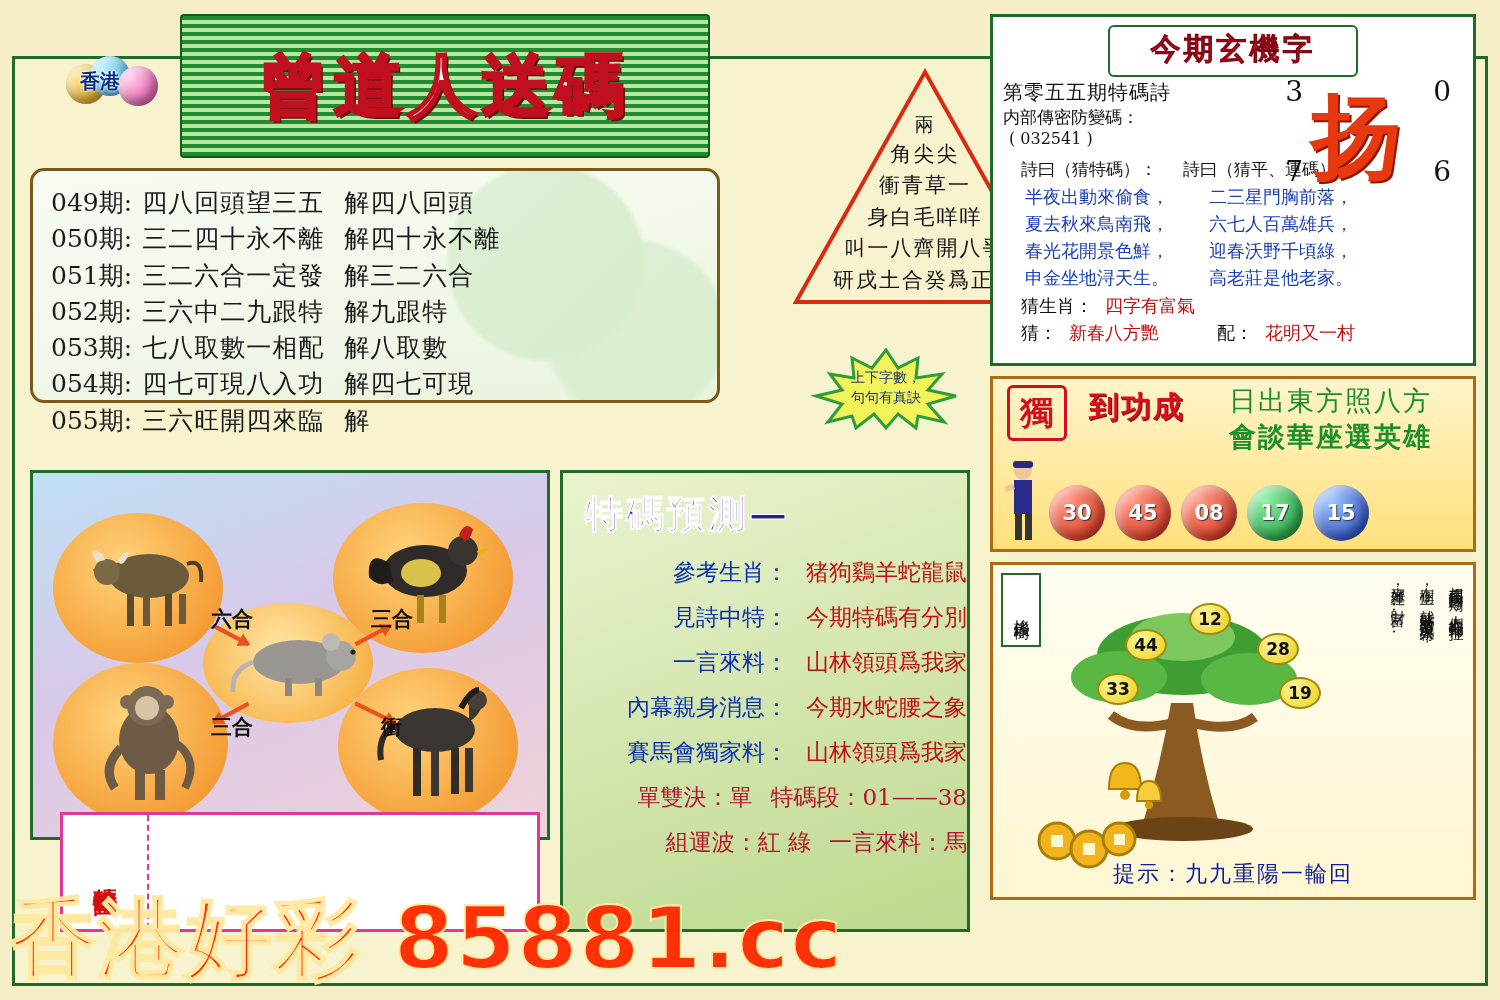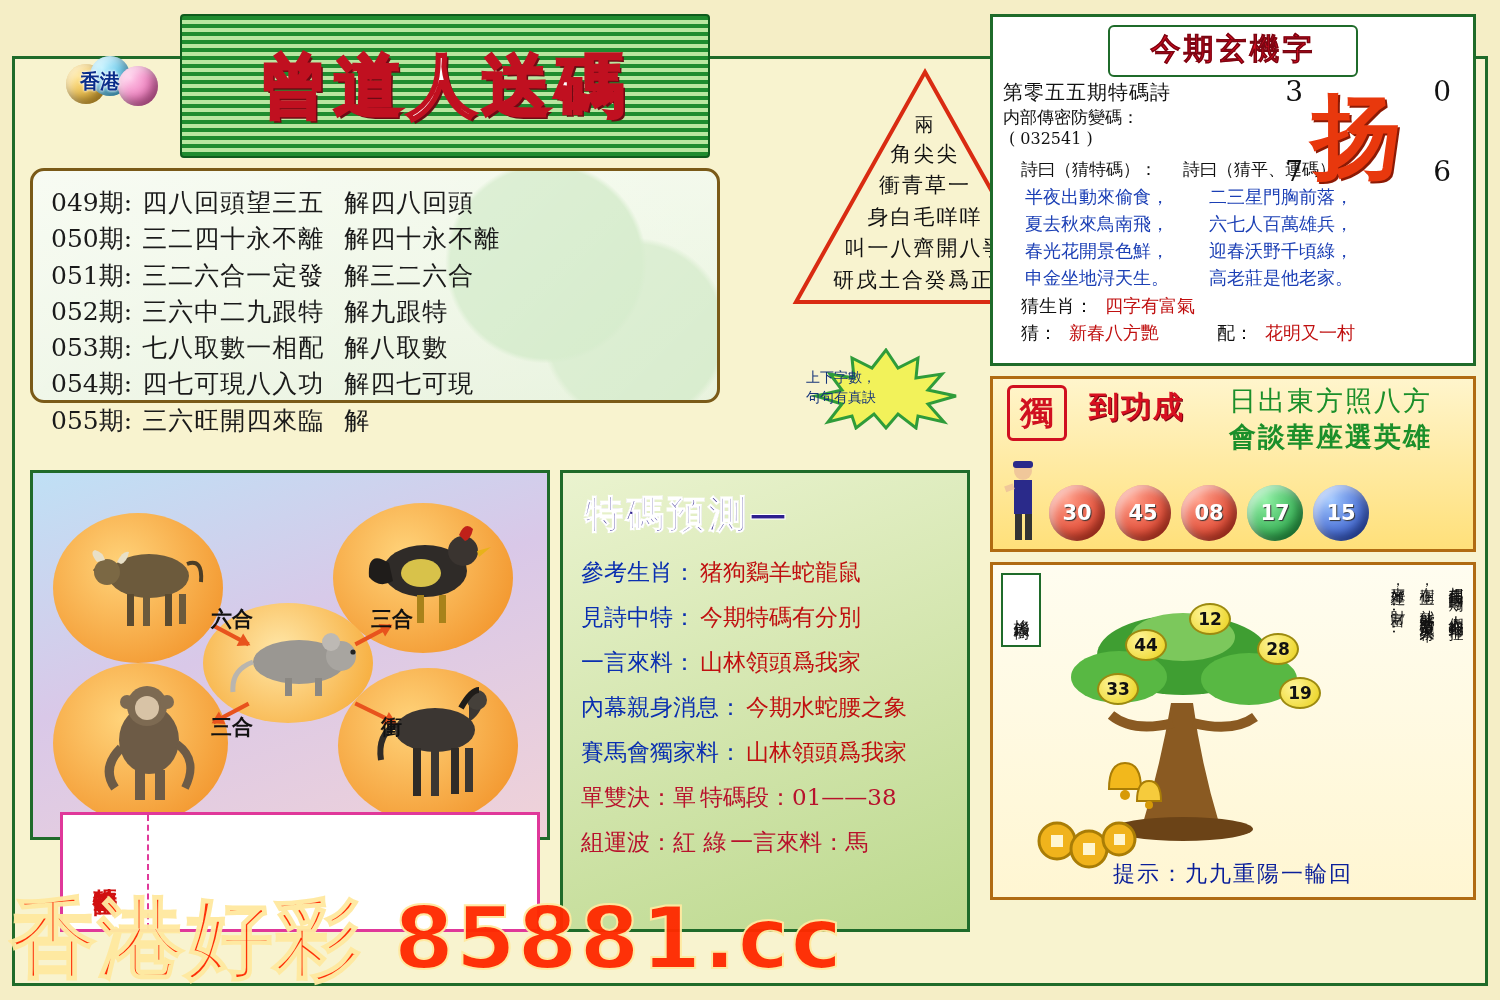--- a/index.html
+++ b/index.html
@@ -91,21 +91,21 @@
   .tri-text {
     position:absolute; left:0; top:44px; width:270px;
     text-align:center; font-family:"DejaVu Serif", serif;
     font-size:21px; color:#111; line-height:1.5; letter-spacing:2px;
   }
   .tri-text div:nth-child(1){ font-size:19px; }
   .star {
     position:absolute; left:806px; top:348px; width:160px; height:82px;
   }
   .star-txt {
-    position:absolute; left:806px; top:368px; width:160px; 
+    position:absolute; left:806px; top:368px; width:160px; text-align:center;
     font-family:"DejaVu Serif", serif; font-size:14px; color:#14337a; line-height:1.4;
   }
 
   
   .animals {
     position:absolute; left:30px; top:470px; width:520px; height:370px;
     border:3px solid #1f6b2a;
     background:linear-gradient(160deg,#bfe0f5,#d9c8e8 45%,#f0d2d8);
     overflow:hidden;
   }
@@ -153,22 +153,22 @@
     border:3px solid #1f6b2a;
     background:linear-gradient(160deg,#eaf3cf,#cfe3a8 60%,#bcd98e);
     overflow:hidden;
   }
   .predict .ttl {
     margin:16px 0 10px 22px;
     font-family:"DejaVu Serif", serif; font-size:38px; font-weight:bold;
     color:#2d1f8f; -webkit-text-stroke:1px #fff; letter-spacing:3px;
   }
   .predict .line {
-    display:flex; gap:4px; padding:7px 0 7px 18px; align-items:baseline;
-    font-family:"DejaVu Serif", serif; font-size:23px;
+    display:flex; gap:18px; padding:7px 0 7px 18px; align-items:baseline;
+    font-family:"DejaVu Serif", serif; font-size:23px;justify-content:flex-end;
   }
   .predict .k { color:#0a2fb0; white-space:nowrap; }
   .predict .v { color:#c01010; white-space:nowrap; }
   .predict .line.last .k, .predict .line.last .v { color:#b8122c; }
 
   
   .rightcol { position:absolute; left:990px; top:14px; width:486px; }
 
   .xuanji {
     position:relative; border:3px solid #1f6b2a; background:#fff;

